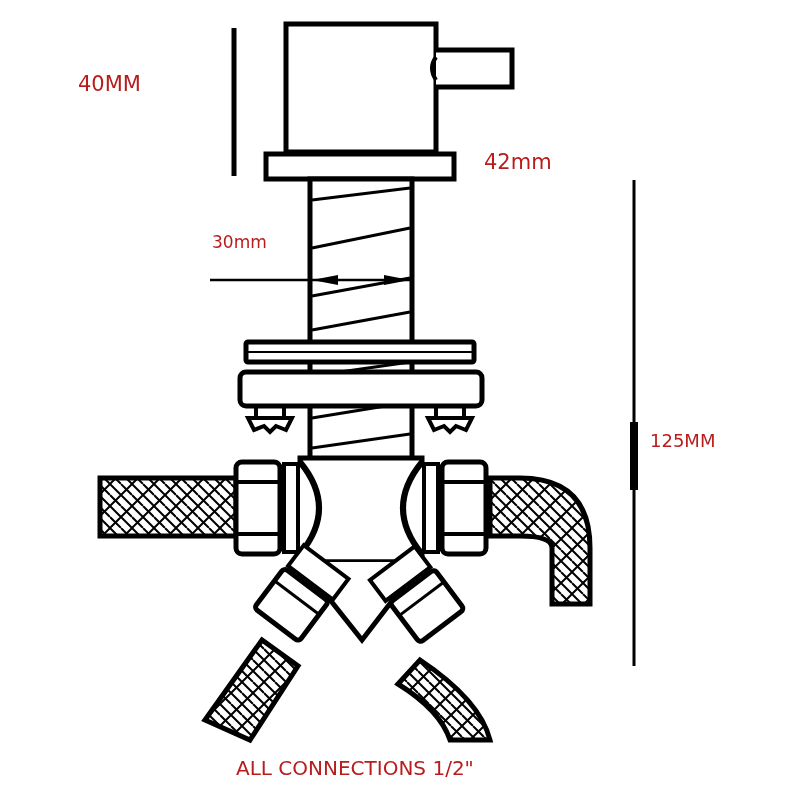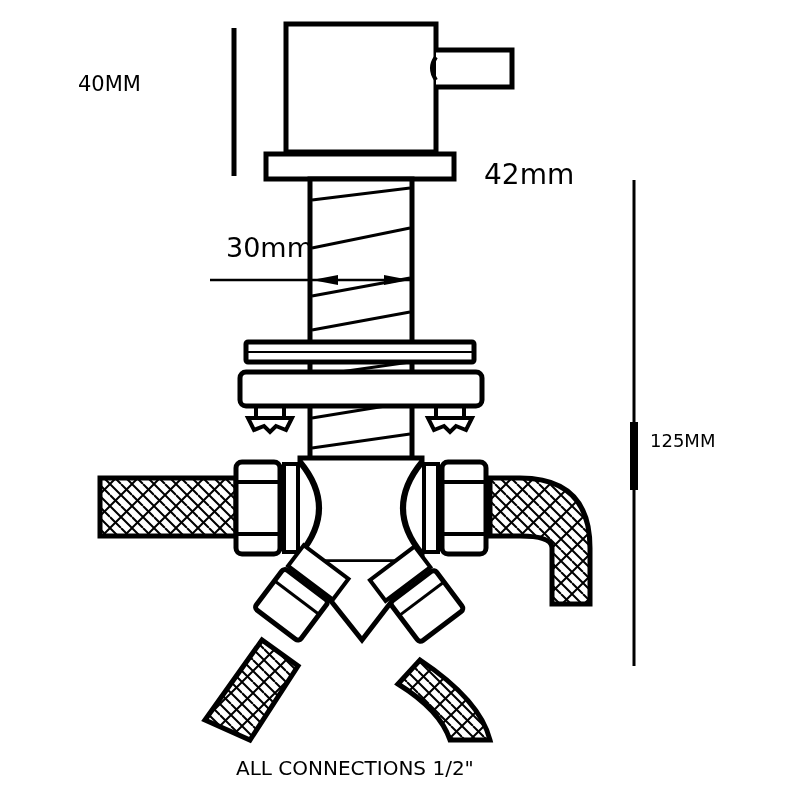--- a/index.html
+++ b/index.html
@@ -1,21 +1,21 @@
 <!DOCTYPE html>
 <html><head>
   <meta charset="utf-8">
   <style>
     html, body { margin: 0; padding: 0; background: #ffffff; }
     body { width: 800px; height: 800px; position: relative; overflow: hidden; font-family: "DejaVu Sans", sans-serif; }
     svg { position: absolute; left: 0; top: 0; }
-    .lbl { position: absolute; color: #000000; white-space: nowrap; font-family: "DejaVu Sans", sans-serif; }
+    .lbl { position: absolute; color: #b91c1c; white-space: nowrap; font-family: "DejaVu Sans", sans-serif; }
     .l-40 { left: 78px; top: 72px; font-size: 21px; }
-    .l-42 { left: 484px; top: 158px; font-size: 28px; }
-    .l-30 { left: 226px; top: 232px; font-size: 27px; }
+    .l-42 { left: 484px; top: 150px; font-size: 21px; }
+    .l-30 { left: 212px; top: 232px; font-size: 17px; }
     .l-125 { left: 650px; top: 430px; font-size: 18px; }
     .l-conn { left: 236px; top: 756px; font-size: 20px; }
   </style>
 </head>
 <body>
 
 <svg width="800" height="800" viewBox="0 0 800 800" xmlns="http://www.w3.org/2000/svg">
   <defs>
     <pattern id="braid" width="22" height="22" patternUnits="userSpaceOnUse" patternTransform="rotate(0)">
       <rect width="22" height="22" fill="#fff"></rect>

